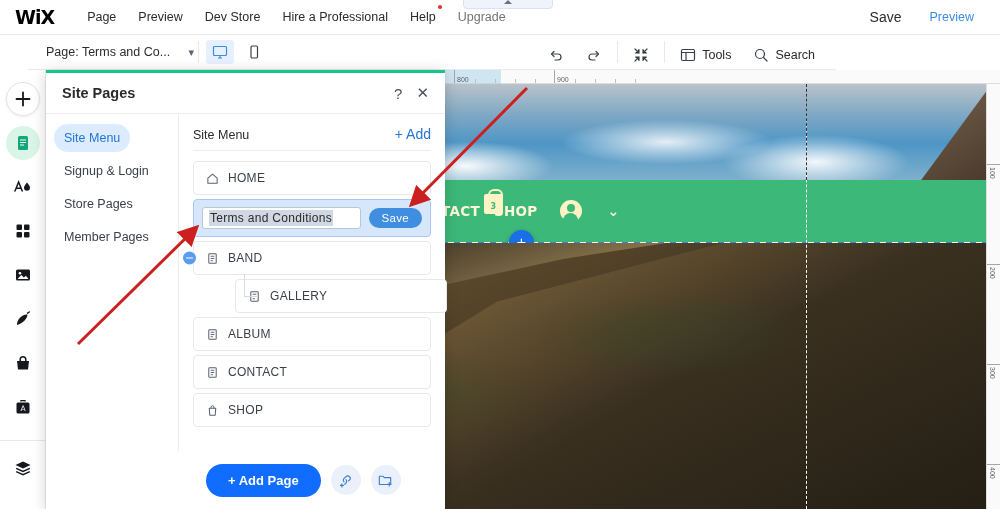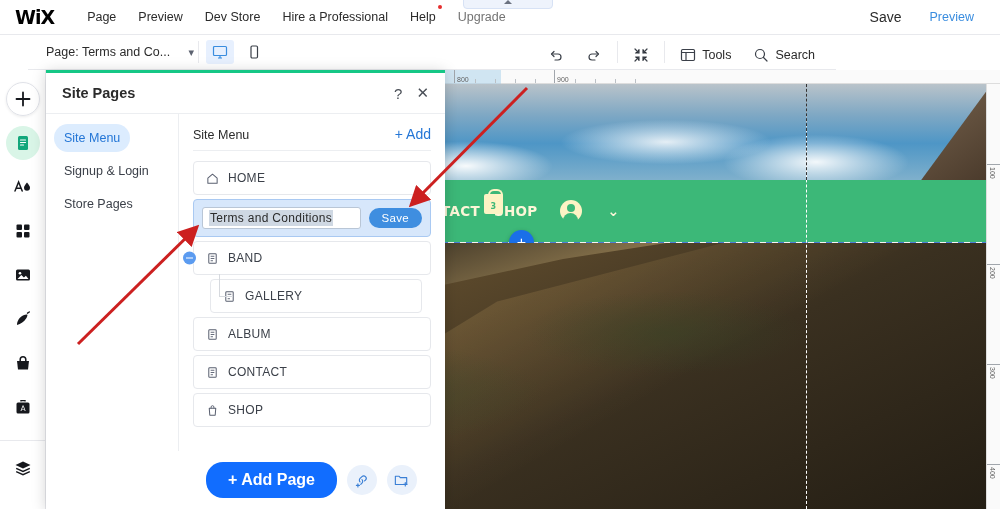--- a/index.html
+++ b/index.html
@@ -253,21 +253,21 @@
   .pm-head { display: flex; align-items: baseline; padding-bottom: 8px; border-bottom: 1px solid #eceef1; }
   .pm-title { font-size: 12.5px; color: #2b2b2b; }
   .pm-add { margin-left: auto; font-size: 14px; color: #2476d6; }
   .page-list { padding-top: 10px; }
   .page-row {
     position: relative; height: 34px; border: 1px solid #e6e8ec; border-radius: 4px;
     background: #fff; display: flex; align-items: center; padding: 0 12px;
     margin-bottom: 4px; font-size: 12px; color: #3b4049; letter-spacing: .3px;
   }
   .page-row .pi { margin-right: 9px; display: flex; align-items: center; }
-  .page-row.child { margin-left: 17px; width: calc(100% - 26px); }
+  .page-row.child { margin-left: 42px; width: calc(100% - 26px); }
   .tree-elbow {
     position: absolute; left: 8px; top: -6px; width: 14px; height: 23px;
     border-left: 1px solid #d6d9de; border-bottom: 1px solid #d6d9de;
   }
   .collapse-dot {
     position: absolute; left: -11px; top: 50%; transform: translateY(-50%);
     width: 13px; height: 13px; border-radius: 50%; background: #5b9bf0;
     display: flex; align-items: center; justify-content: center;
   }
   .collapse-dot i { display: block; width: 7px; height: 1.5px; background: #fff; }
@@ -282,21 +282,21 @@
   .rename-input .sel { background: #cfd8e3; padding: 1px 1px; }
   .done-btn {
     margin-left: 8px; background: #3f8ee0; color: #fff; font-size: 11.5px;
     border-radius: 11px; padding: 4px 13px; flex: none;
   }
   .panel-foot {
     height: 58px; flex: none; display: flex; align-items: center;
     padding-left: 160px; gap: 10px; background: #fff;
   }
   .add-page-btn {
-    background: #116dff; color: #fff; font-size: 16px; font-weight: 700;
+    background: #116dff; color: #fff; font-size: 13px; font-weight: 700;
     border-radius: 17px; padding: 9px 22px;
   }
   .round-icon-btn {
     width: 30px; height: 30px; border-radius: 50%; background: #eaf1fb;
     display: flex; align-items: center; justify-content: center;
   }
 
   
   .arrow-svg { position: absolute; left: 0; top: 0; width: 1000px; height: 509px; z-index: 90; pointer-events: none; }
 </style>
@@ -556,20 +556,21 @@
         <span>?</span>
         <span>✕</span>
       </div>
     </div>
 
     <div class="panel-body">
       <div class="panel-nav">
         <div class="panel-nav-item active">Site Menu</div><br>
         <div class="panel-nav-item">Signup &amp; Login</div><br>
         <div class="panel-nav-item">Store Pages</div><br>
+        <div class="panel-nav-item">Member Pages</div>
       </div>
 
       <div class="panel-main">
         <div class="pm-head">
           <span class="pm-title">Site Menu</span>
           <span class="pm-add">+ Add</span>
         </div>
 
         <div class="page-list">
 

